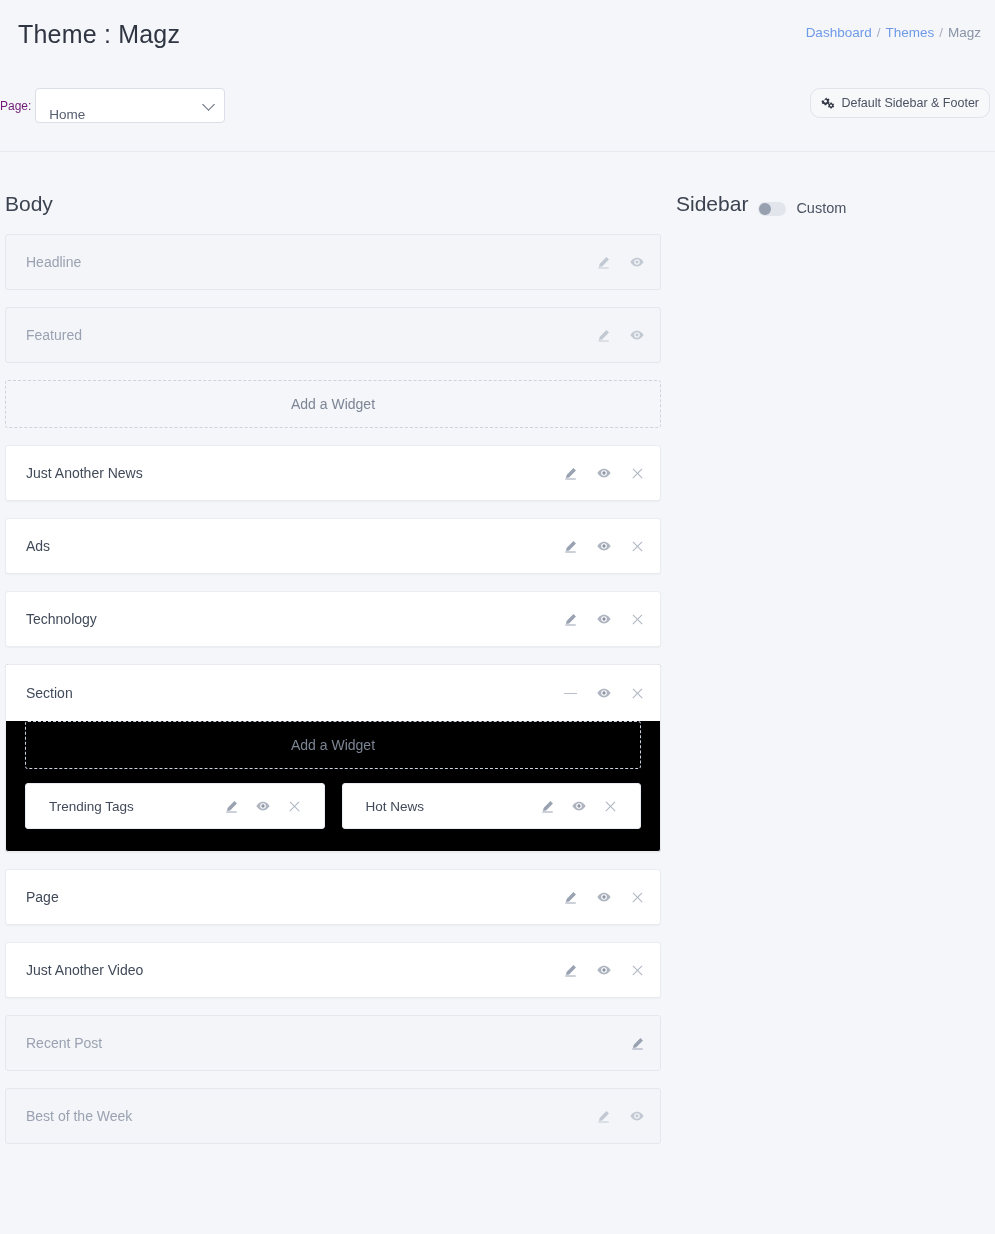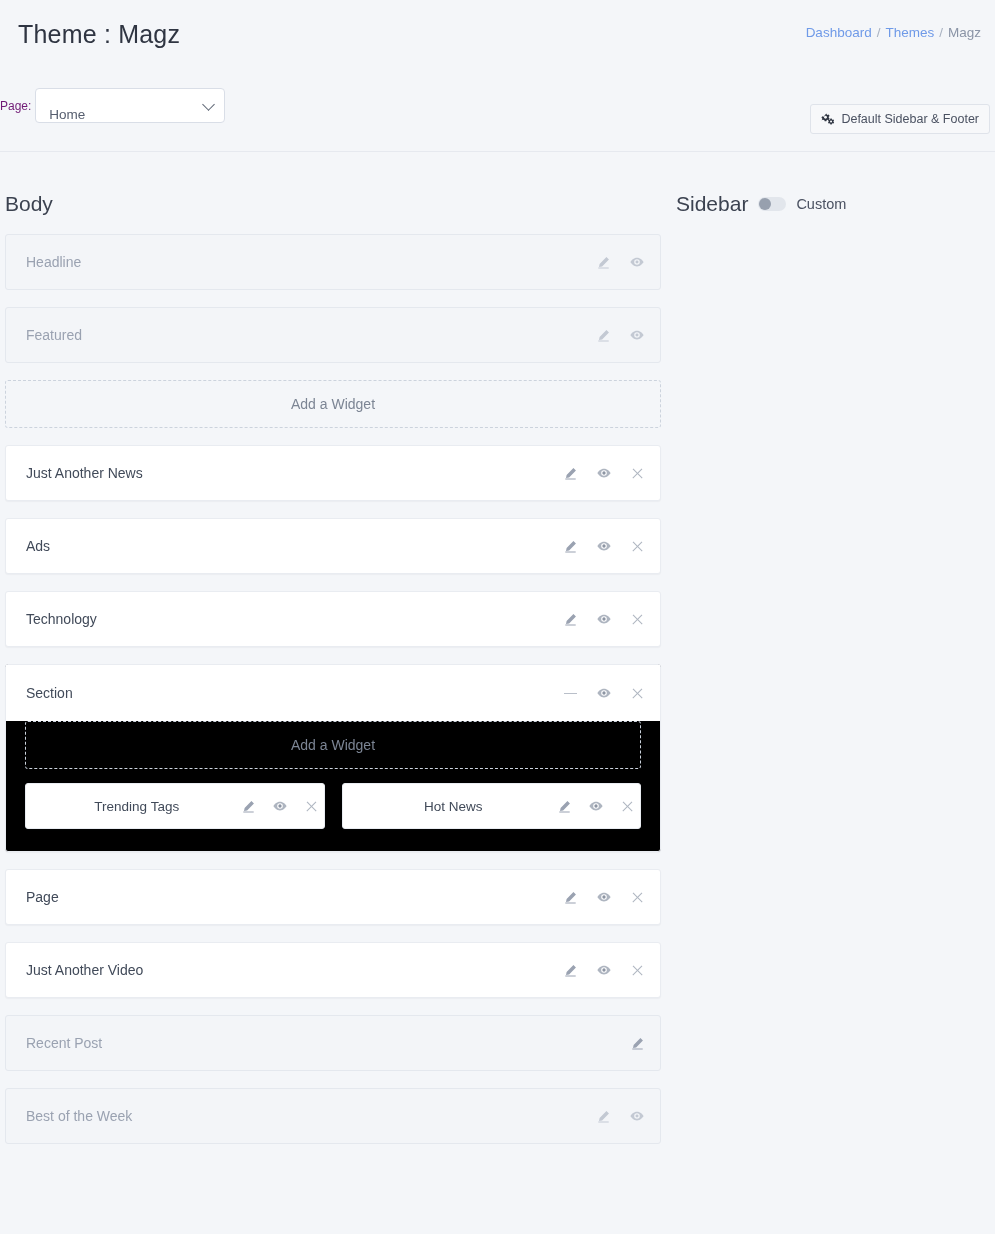--- a/index.html
+++ b/index.html
@@ -79,29 +79,28 @@
     transform: rotate(45deg);
   }
 
   .default-btn {
     position: absolute;
     right: 5px;
     top: 88px;
     height: 30px;
     background: #f7f8fa;
     border: 1px solid #dfe3ea;
-    border-radius: 3px;
+    border-radius: 10px;
     display: flex;
     align-items: center;
     gap: 6px;
     padding: 13px 10px;
     font-size: 12.5px;
     color: #4a5161;
     white-space: nowrap;
-    margin-top: 16px;
   }
   .cogs { width: 14px; height: 14px; display: block; }
 
   
   .content {
     position: relative;
     padding: 0;
   }
   .section-heading {
     font-size: 21px;
@@ -120,21 +119,21 @@
     width: 656px;
   }
   .col-sidebar {
     position: absolute;
     left: 676px;
     top: 40px;
     width: 310px;
   }
   .head-with-toggle {
     display: flex;
-    align-items: center;
+    align-items: flex-end;
     gap: 10px;
   }
   .toggle {
     width: 28px;
     height: 14px;
     border-radius: 8px;
     background: #e2e6ec;
     position: relative;
     flex: none;
   }
@@ -245,22 +244,21 @@
   }
   .sub-widget {
     flex: 1;
     height: 46px;
     background: #ffffff;
     border: 1px solid #e9ecf1;
     border-radius: 3px;
     box-shadow: 0 1px 2px rgba(40,50,70,.07);
     display: flex;
     align-items: center;
-    padding: 0 6px;
-    text-align: center;
+    padding: 0 23px;
   }
   .sub-widget .w-title {
     font-size: 13.5px;
     color: #414a59;
     flex: 1;
   }
   .sub-widget .w-actions { gap: 18px; }
 </style>
 </head>
 <body>

